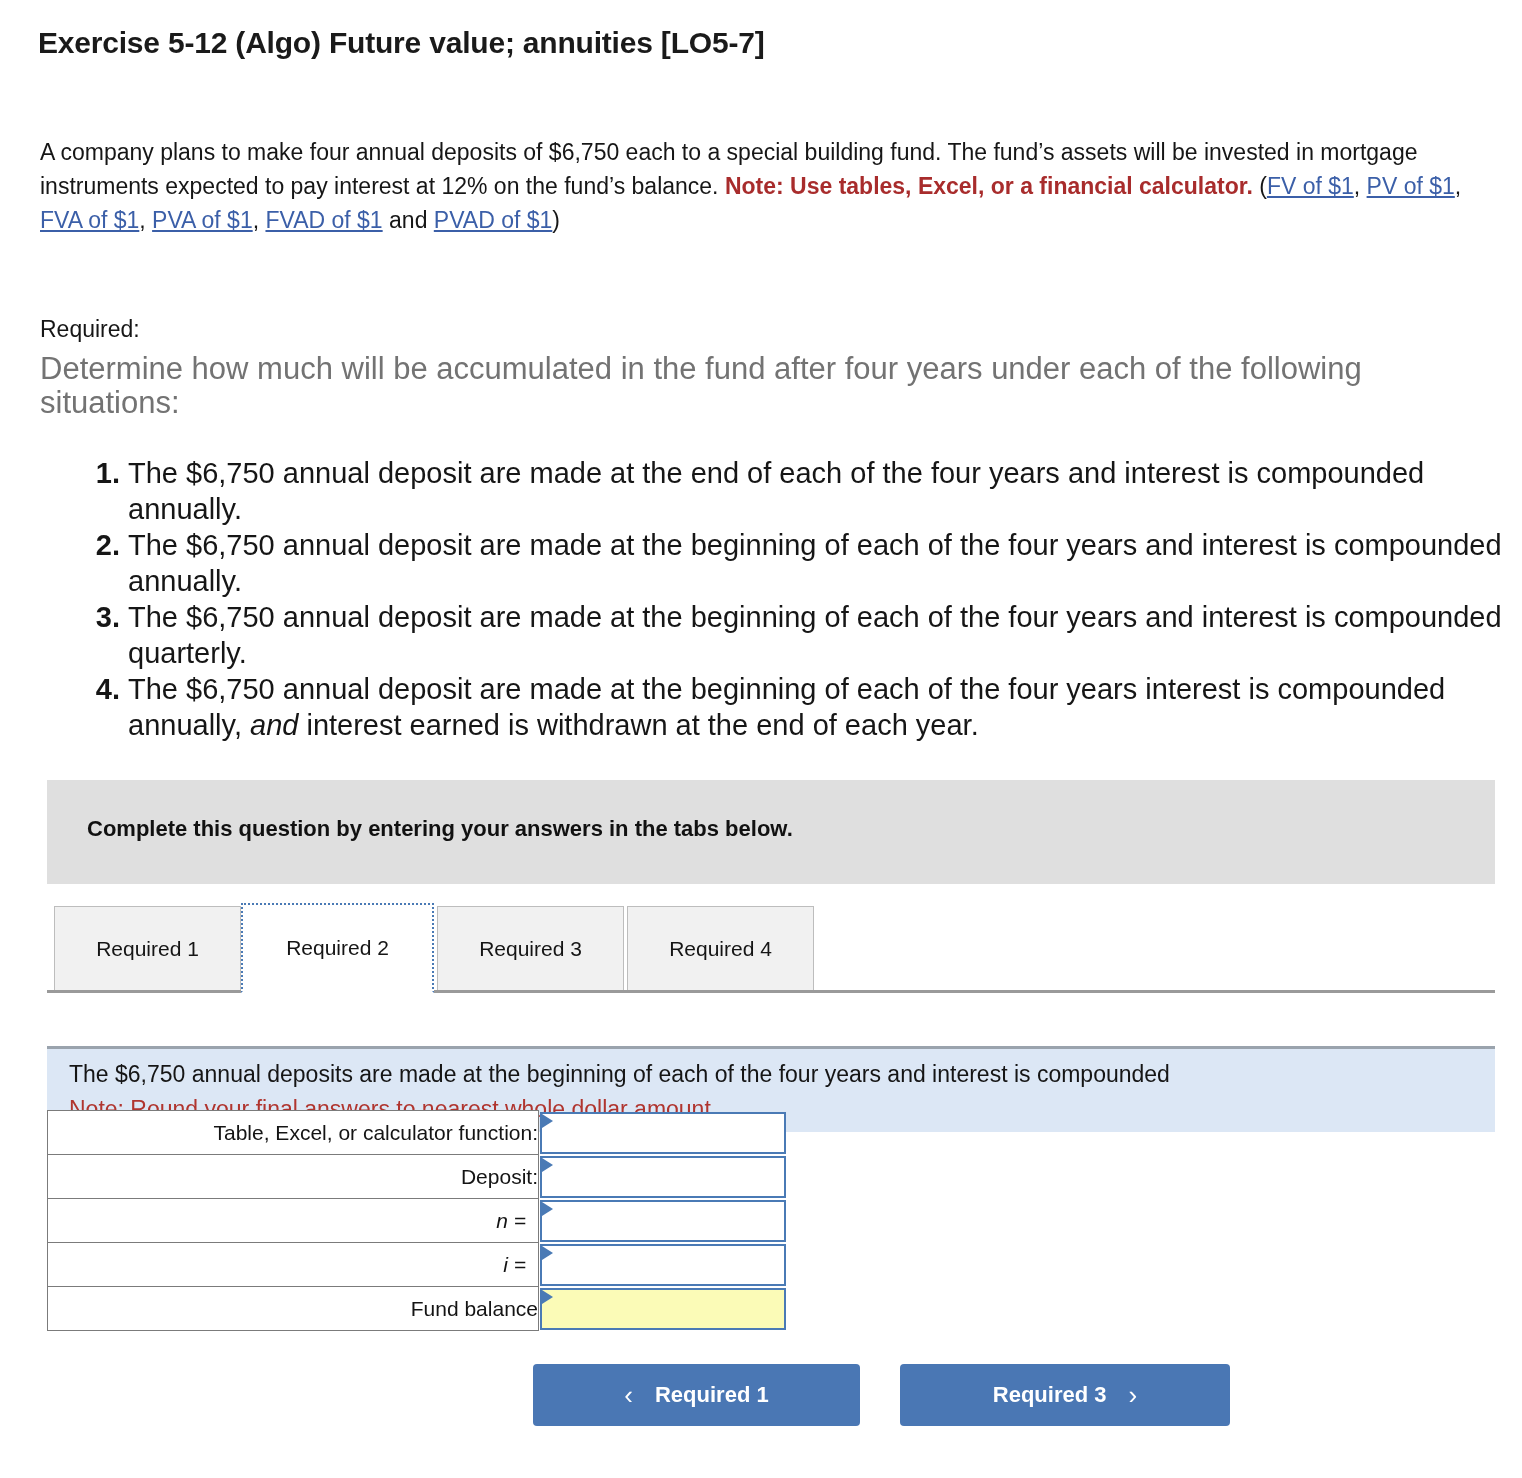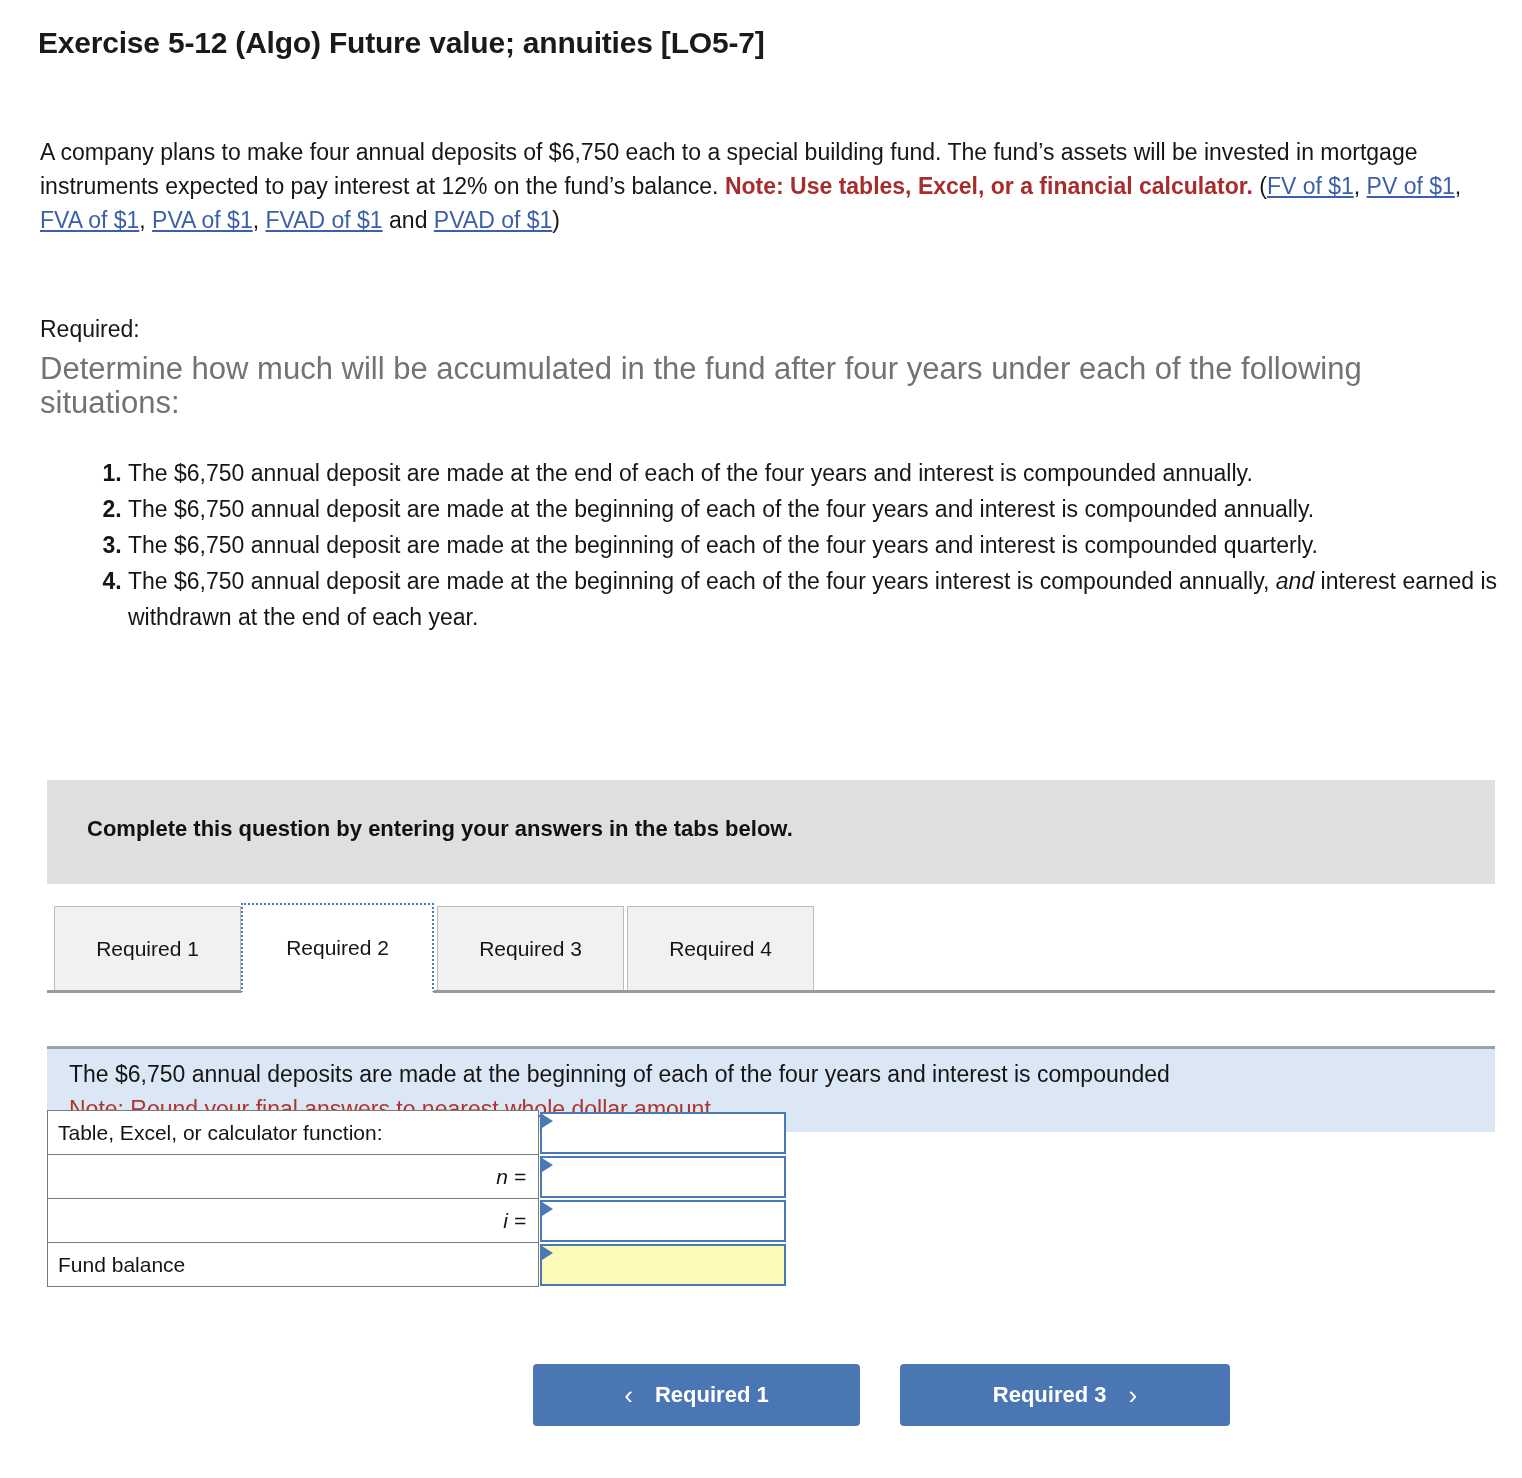--- a/index.html
+++ b/index.html
@@ -74,21 +74,21 @@
   }
 
   
   ol.situations {
     position: absolute;
     left: 84px;
     top: 455px;
     width: 1380px;
     margin: 0;
     padding: 0 0 0 44px;
-    font-size: 23px;
+    font-size: 29px;
     line-height: 36px;
     color: #161616;
   }
   ol.situations li {
     margin: 0;
     padding: 0;
   }
   ol.situations li::marker {
     font-weight: bold;
   }
@@ -201,20 +201,21 @@
     padding: 0;
     vertical-align: middle;
     font-size: 21px;
     color: #141414;
     background: #ffffff;
     box-sizing: border-box;
   }
   .answer-table td.lbl {
     width: 491px;
     padding-left: 10px;
+    text-align: right;
   }
   .answer-table td.lbl.right {
     text-align: right;
     padding-right: 12px;
     padding-left: 0;
   }
   .answer-table td.cell {
     width: 250px;
     border: none;
     padding: 0;
@@ -318,20 +319,29 @@
       <tr>
         <td class="lbl">Table, Excel, or calculator function:</td>
         <td class="cell">
           <div class="inputbox">
             <span class="marker"></span>
             <span class="val"></span>
           </div>
         </td>
       </tr>
       <tr>
+        <td class="lbl">Deposit:</td>
+        <td class="cell">
+          <div class="inputbox">
+            <span class="marker"></span>
+            <span class="val"></span>
+          </div>
+        </td>
+      </tr>
+      <tr>
         <td class="lbl right ital">n =</td>
         <td class="cell">
           <div class="inputbox">
             <span class="marker"></span>
             <span class="val"></span>
           </div>
         </td>
       </tr>
       <tr>
         <td class="lbl right ital">i =</td>

